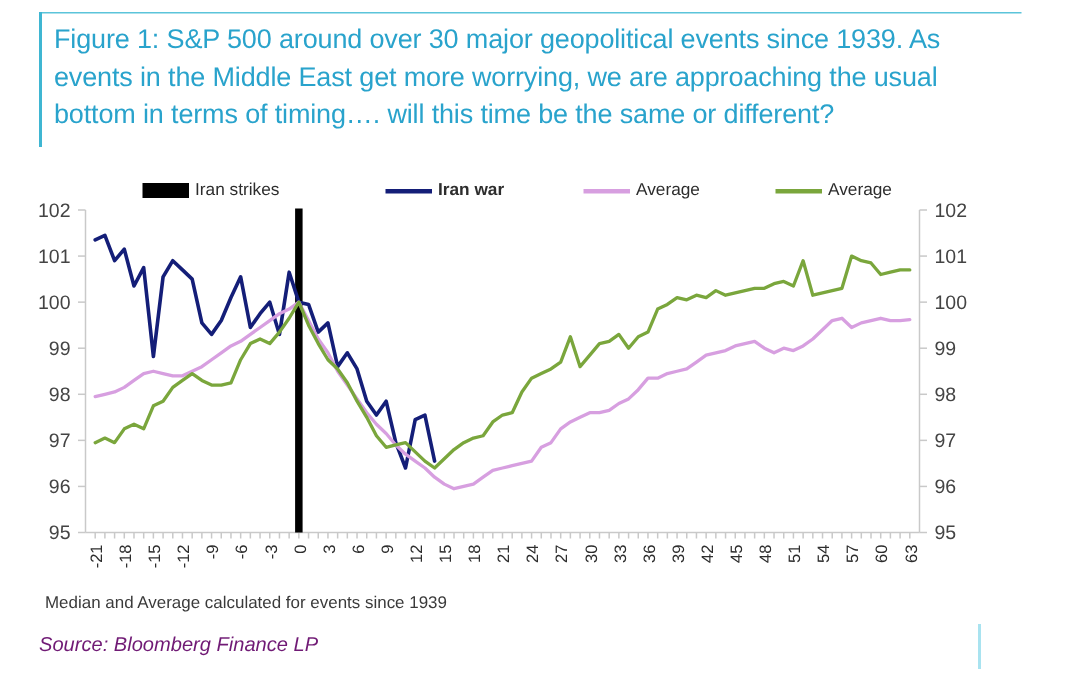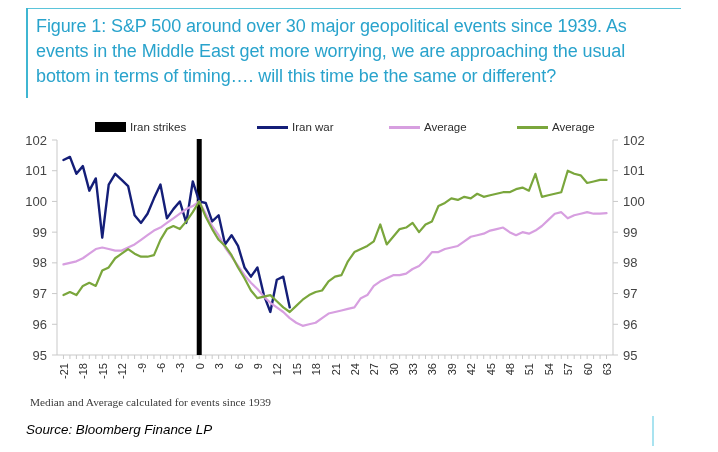--- a/index.html
+++ b/index.html
@@ -112,28 +112,28 @@
     font-family: "Liberation Sans", sans-serif;
   }
 
   
   #footnote {
     position: absolute;
     left: 30px;
     top: 396px;
     font-size: 11.3px;
     color: #3a3a3a;
-    font-family: Liberation Serif, serif;
+    font-family: Liberation Sans, sans-serif;
   }
   #source {
     position: absolute;
     left: 26px;
     top: 422px;
     font-size: 13.4px;
-    color: #000000;
+    color: #701a75;
     font-style: italic;
     font-family: "Liberation Sans", sans-serif;
   }
   #bottom-accent {
     position: absolute;
     left: 652px;
     top: 416px;
     width: 2px;
     height: 30px;
     background: #a9e3f0;
@@ -146,21 +146,21 @@
   <div id="title-topline"></div>
   <div id="title-accent"></div>
   <div id="title-text">Figure 1: S&amp;P 500 around over 30 major geopolitical events since 1939. As events in the Middle East get more worrying, we are approaching the usual bottom in terms of timing…. will this time be the same or different?</div>
 </div>
 
 <div id="legend">
     <div class="legend-item" style="left: 38px;">
       <span class="legend-swatch bar" style="background: rgb(0, 0, 0);"></span>
       <span class="legend-label">Iran strikes</span>
     </div>
-    <div class="legend-item" style="left: 200px;">
+    <div class="legend-item" style="left: 200px; font-weight: bold;">
       <span class="legend-swatch line" style="background: rgb(20, 30, 120);"></span>
       <span class="legend-label">Iran war</span>
     </div>
     <div class="legend-item" style="left: 332px;">
       <span class="legend-swatch line" style="background: rgb(215, 159, 224);"></span>
       <span class="legend-label">Average</span>
     </div>
     <div class="legend-item" style="left: 460px;">
       <span class="legend-swatch line" style="background: rgb(122, 166, 60);"></span>
       <span class="legend-label">Average</span>

